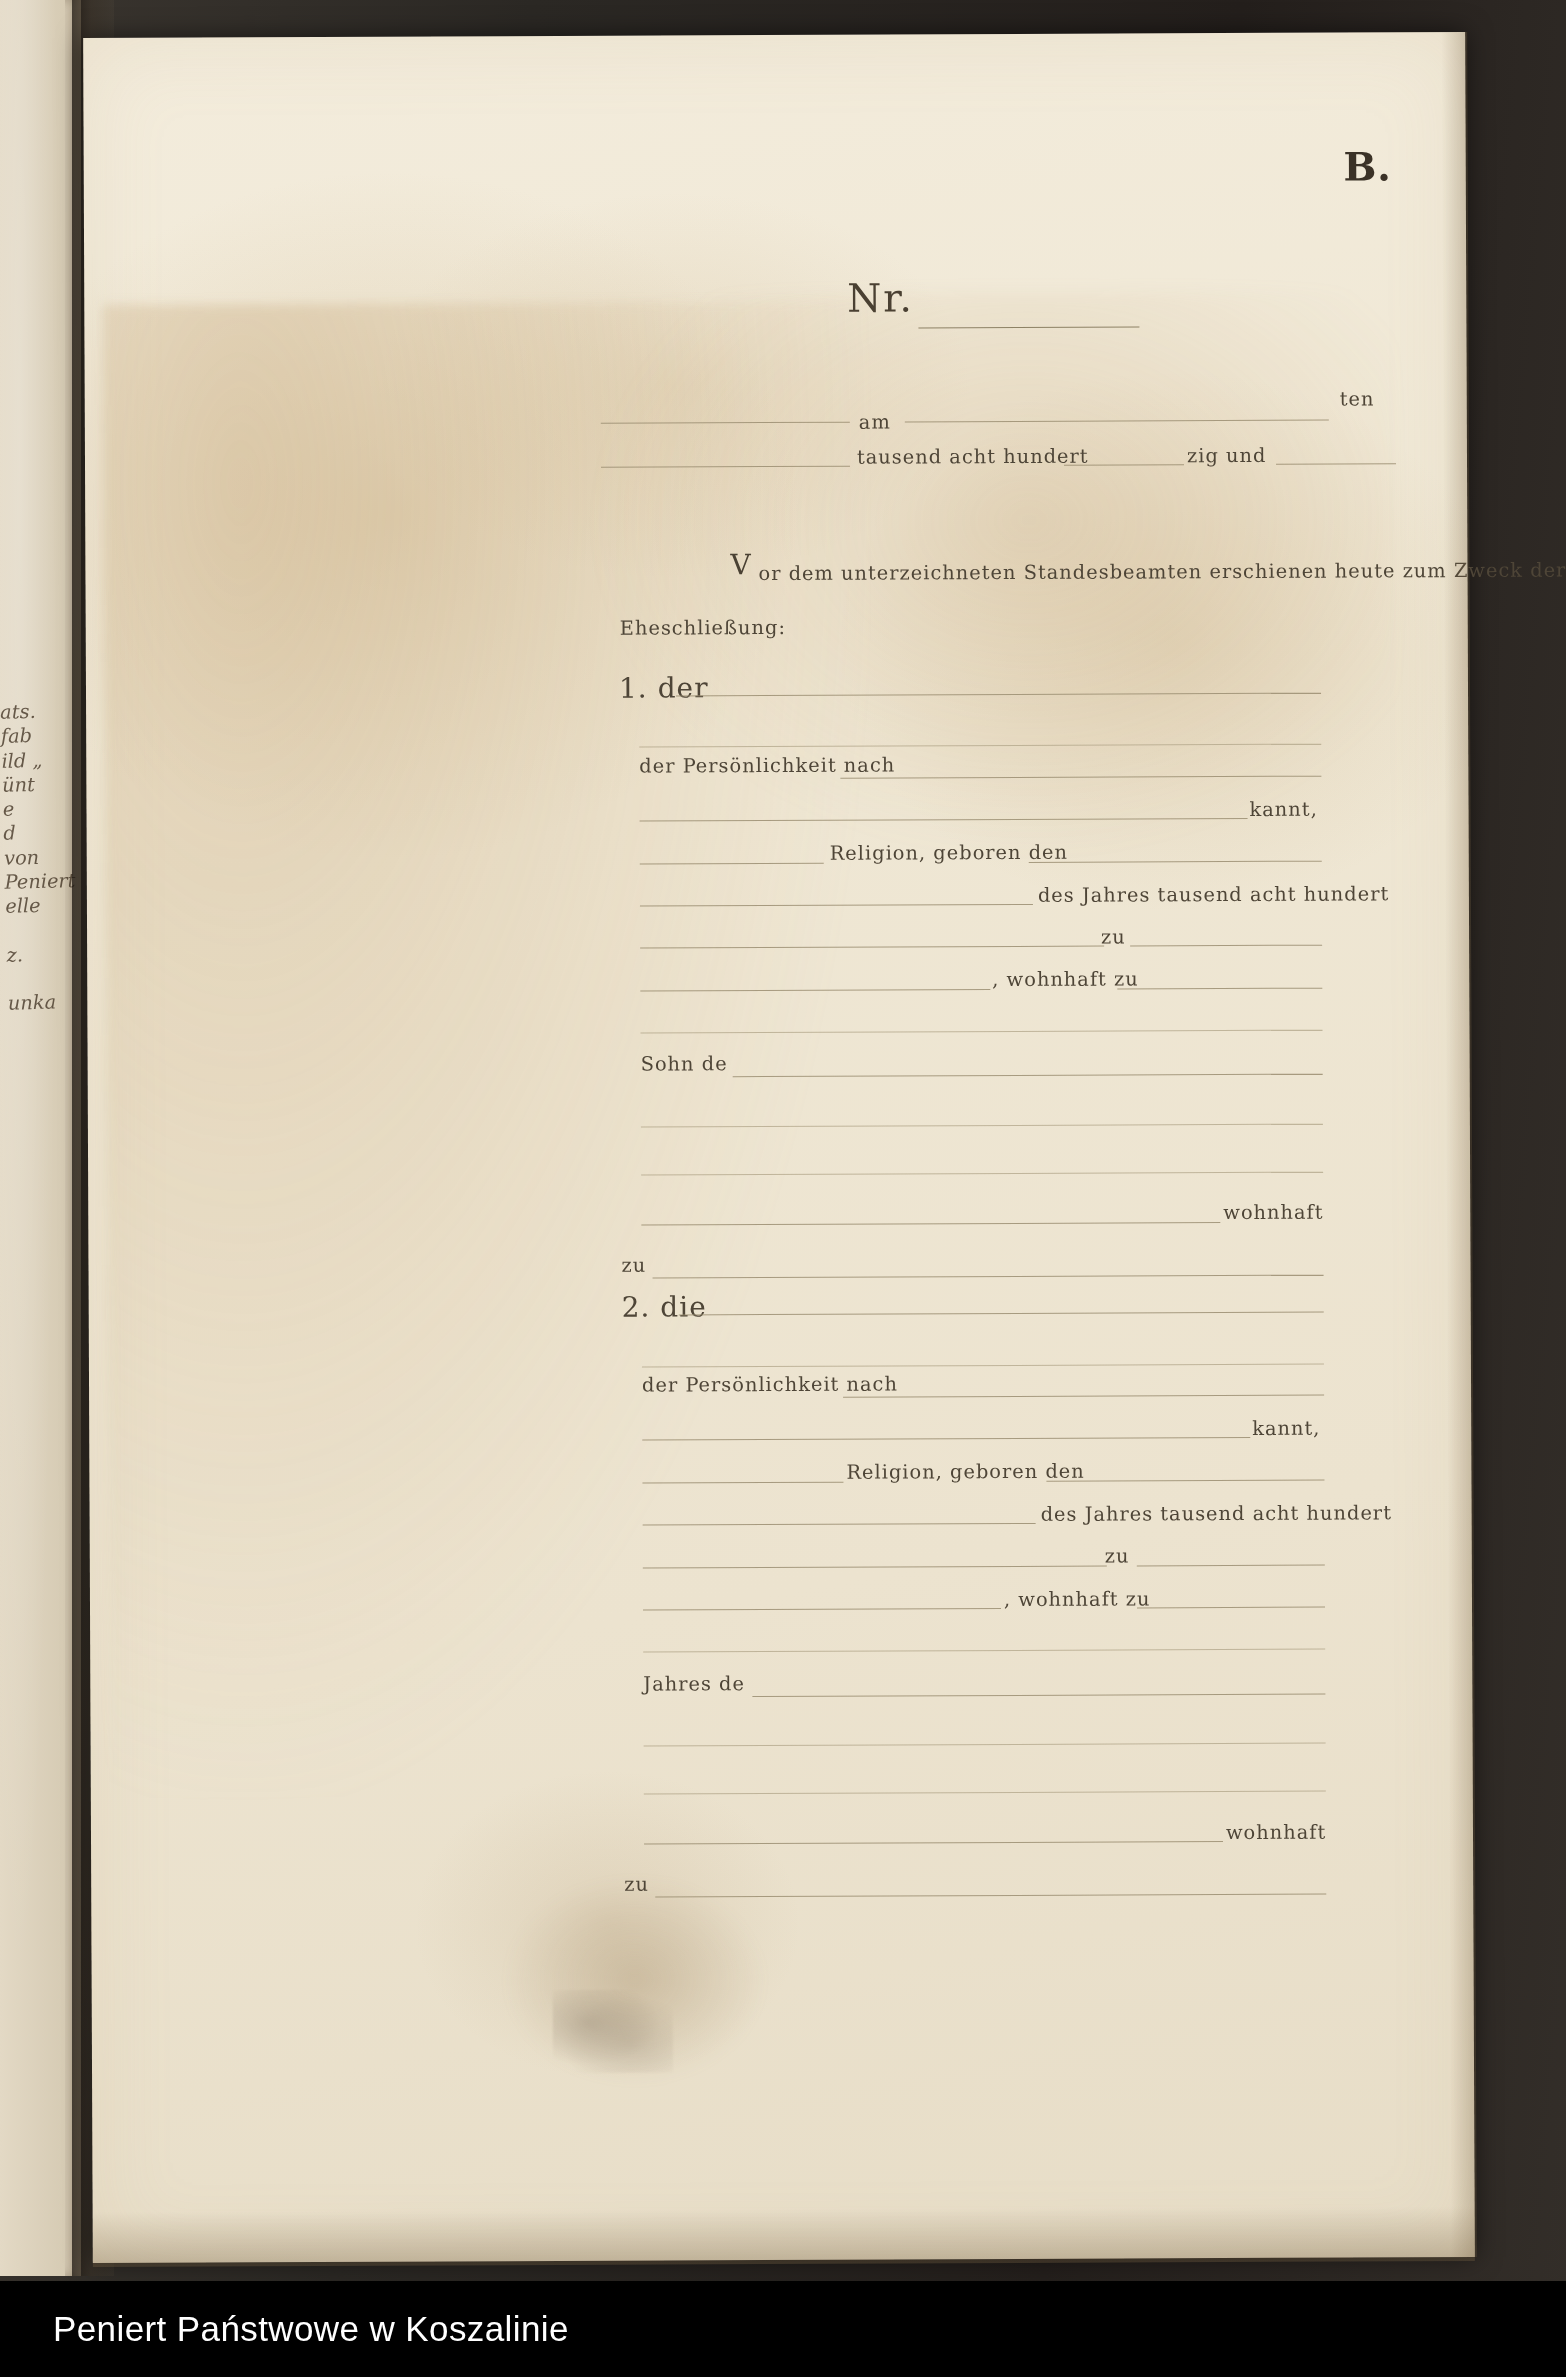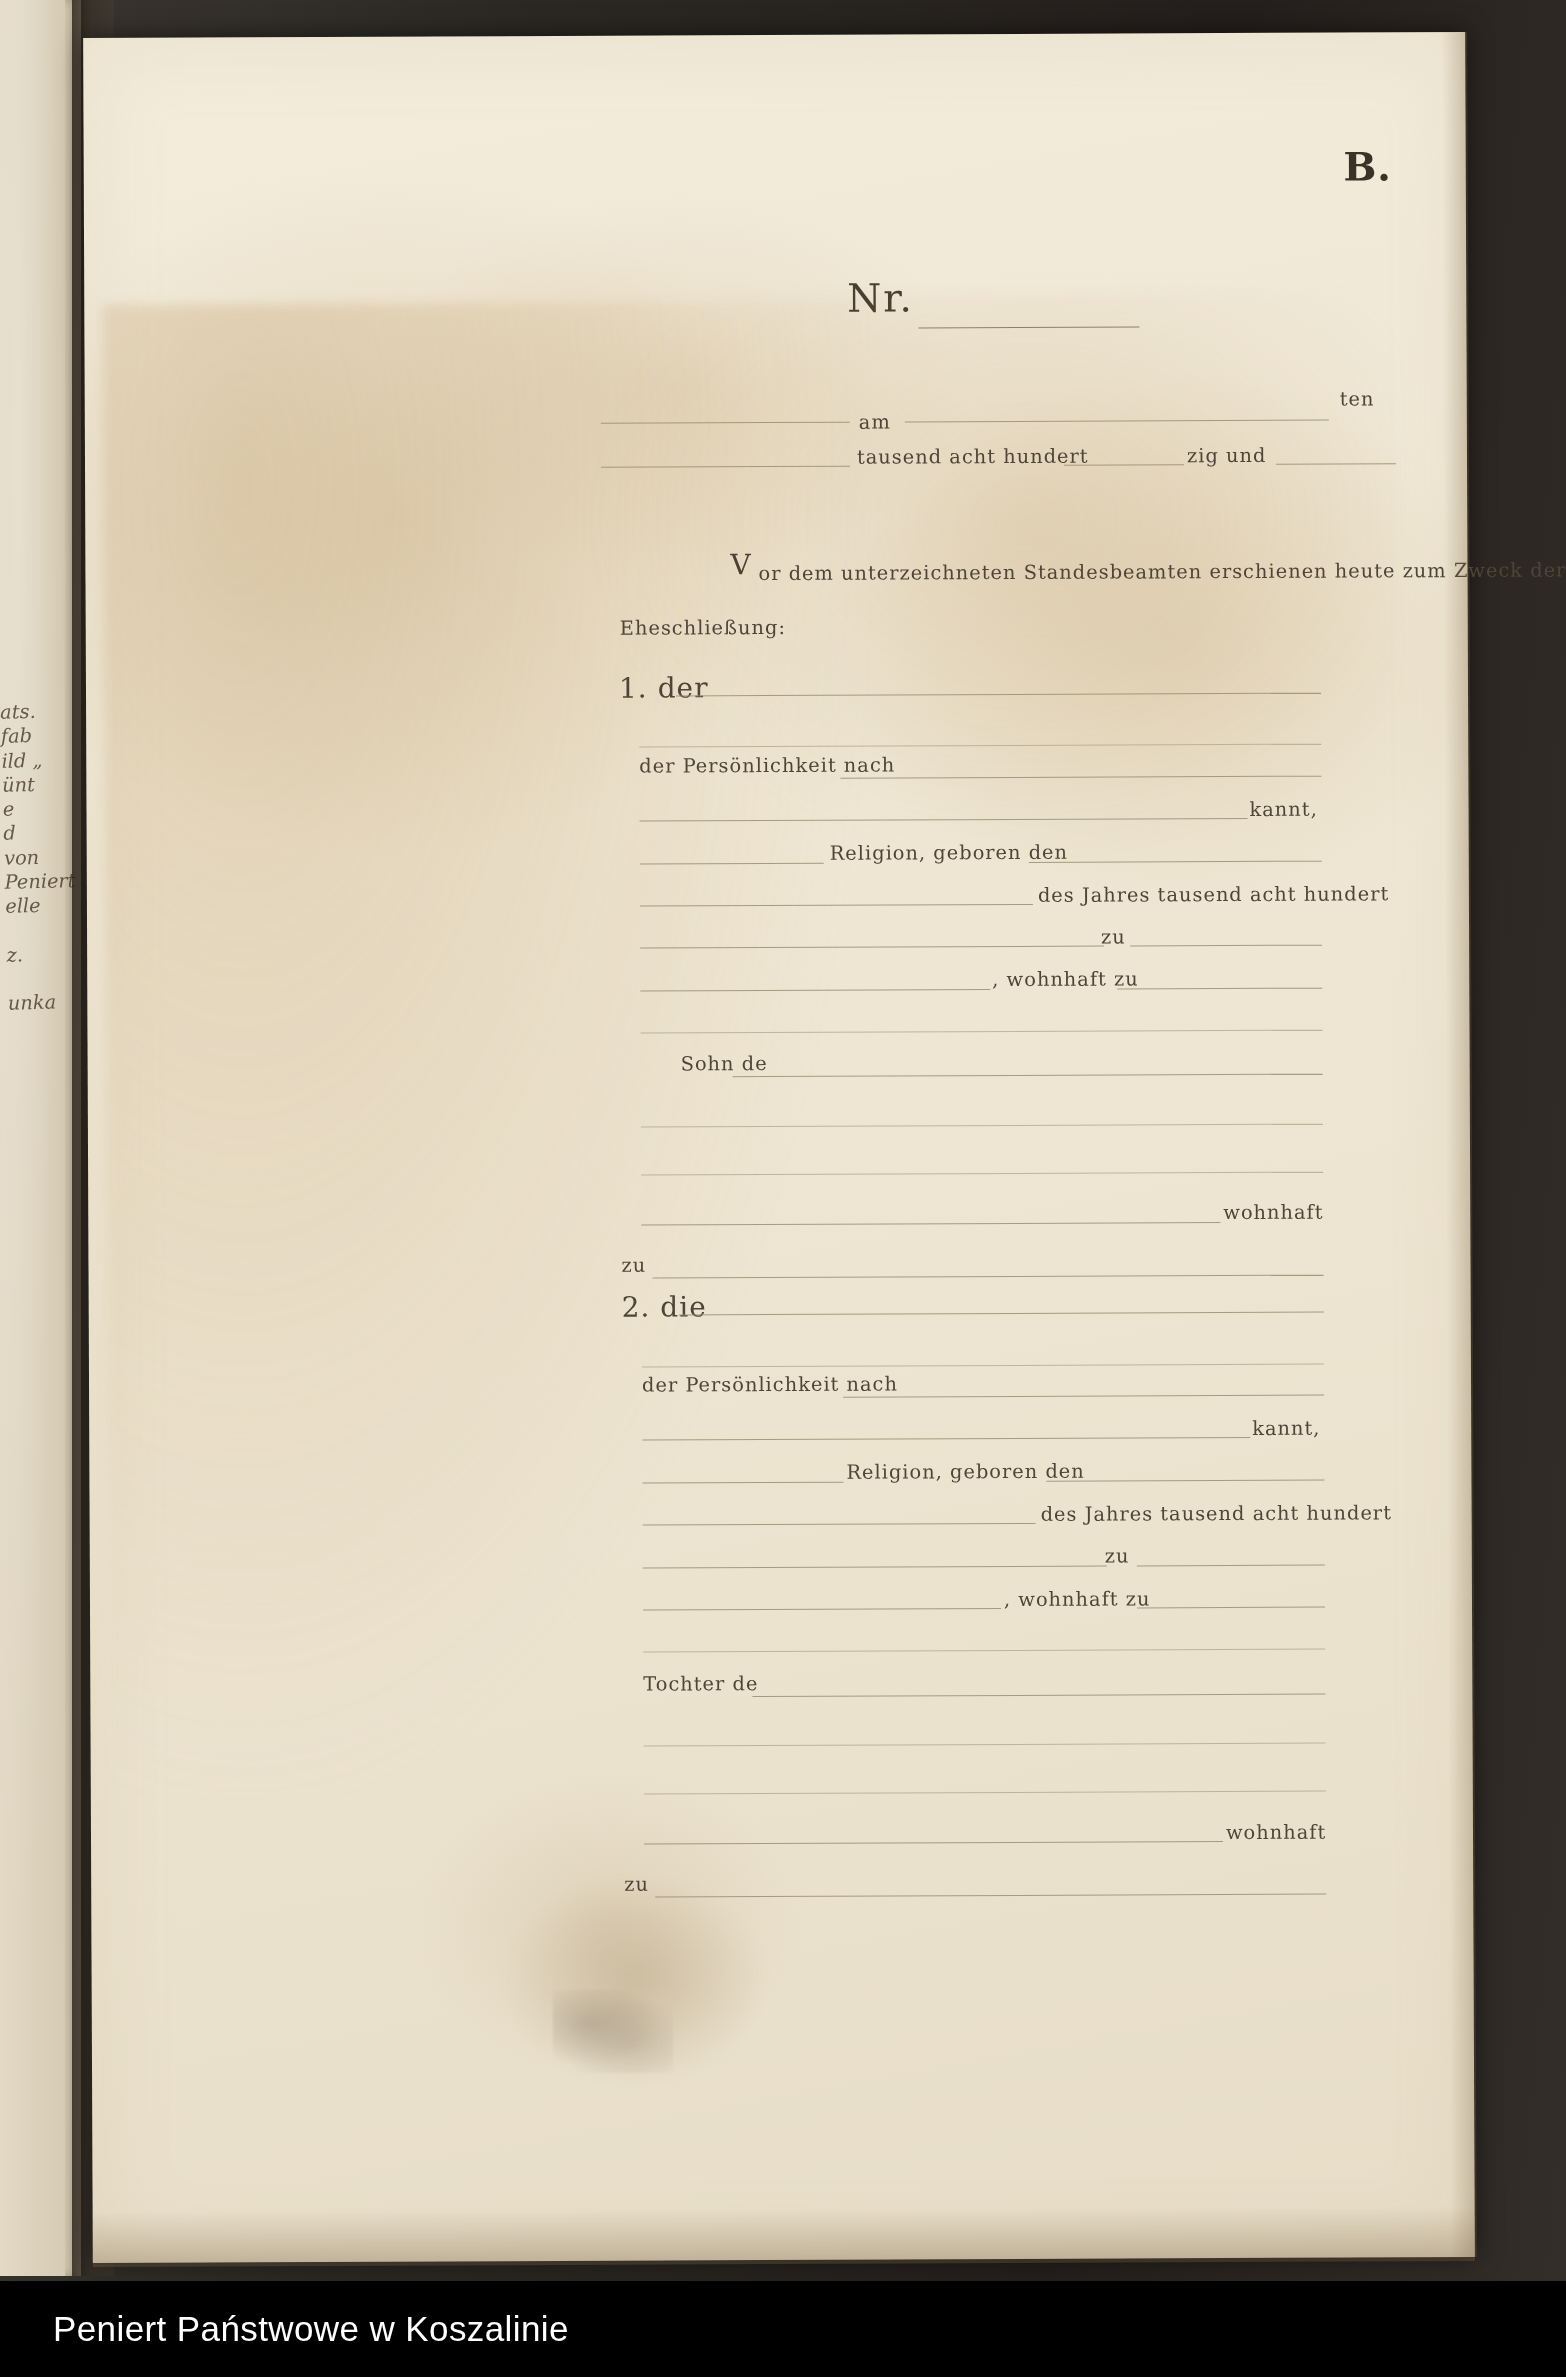--- a/index.html
+++ b/index.html
@@ -292,21 +292,21 @@
   <div class="rule" style="left:553px; top:912px; width:464px;"></div>
   <div class="lbl" style="left:1014px; top:892px;">zu</div>
   <div class="rule" style="left:1043px; top:912px; width:192px;"></div>
 
   <div class="rule" style="left:553px; top:955px; width:350px;"></div>
   <div class="lbl" style="left:905px; top:934px;">, wohnhaft zu</div>
   <div class="rule" style="left:1030px; top:955px; width:205px;"></div>
 
   <div class="rule faint" style="left:553px; top:997px; width:682px;"></div>
 
-  <div class="lbl" style="left:553px; top:1017px;margin-left:40px;">Sohn de</div>
+  <div class="lbl" style="left:553px; top:1017px;">Sohn de</div>
   <div class="rule" style="left:645px; top:1041px; width:590px;"></div>
   <div class="rule faint" style="left:553px; top:1091px; width:682px;"></div>
   <div class="rule faint" style="left:553px; top:1139px; width:682px;"></div>
 
   <div class="rule" style="left:553px; top:1189px; width:579px;"></div>
   <div class="lbl" style="left:1135px; top:1168px;">wohnhaft</div>
 
   <div class="lbl" style="left:533px; top:1218px;">zu</div>
   <div class="rule" style="left:564px; top:1242px; width:671px;"></div>
 
@@ -330,21 +330,21 @@
   <div class="rule" style="left:553px; top:1532px; width:464px;"></div>
   <div class="lbl" style="left:1015px; top:1511px;">zu</div>
   <div class="rule" style="left:1047px; top:1532px; width:188px;"></div>
 
   <div class="rule" style="left:553px; top:1574px; width:358px;"></div>
   <div class="lbl" style="left:914px; top:1554px;">, wohnhaft zu</div>
   <div class="rule" style="left:1047px; top:1574px; width:188px;"></div>
 
   <div class="rule faint" style="left:553px; top:1616px; width:682px;"></div>
 
-  <div class="lbl" style="left:553px; top:1637px;">Tochter de</div>
+  <div class="lbl" style="left:553px; top:1637px;">Jahres de</div>
   <div class="rule" style="left:662px; top:1661px; width:573px;"></div>
   <div class="rule faint" style="left:553px; top:1710px; width:682px;"></div>
   <div class="rule faint" style="left:553px; top:1758px; width:682px;"></div>
 
   <div class="rule" style="left:553px; top:1808px; width:579px;"></div>
   <div class="lbl" style="left:1135px; top:1788px;">wohnhaft</div>
 
   <div class="lbl" style="left:533px; top:1837px;">zu</div>
   <div class="rule" style="left:564px; top:1861px; width:671px;"></div>
 

